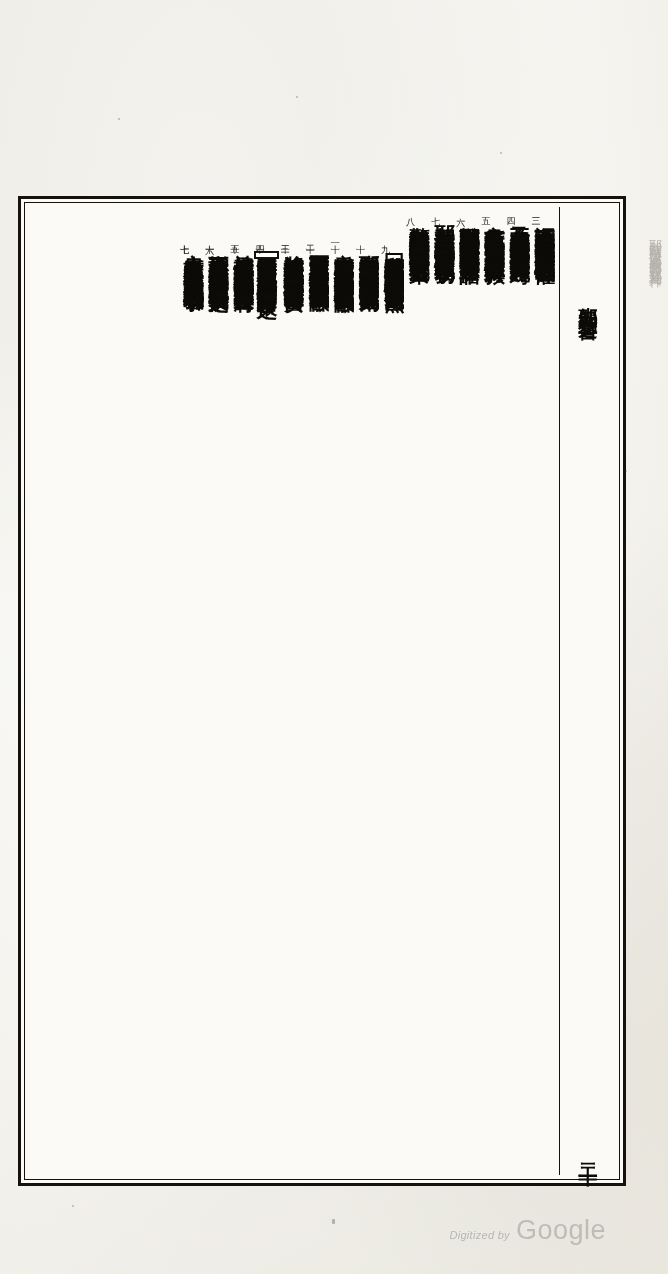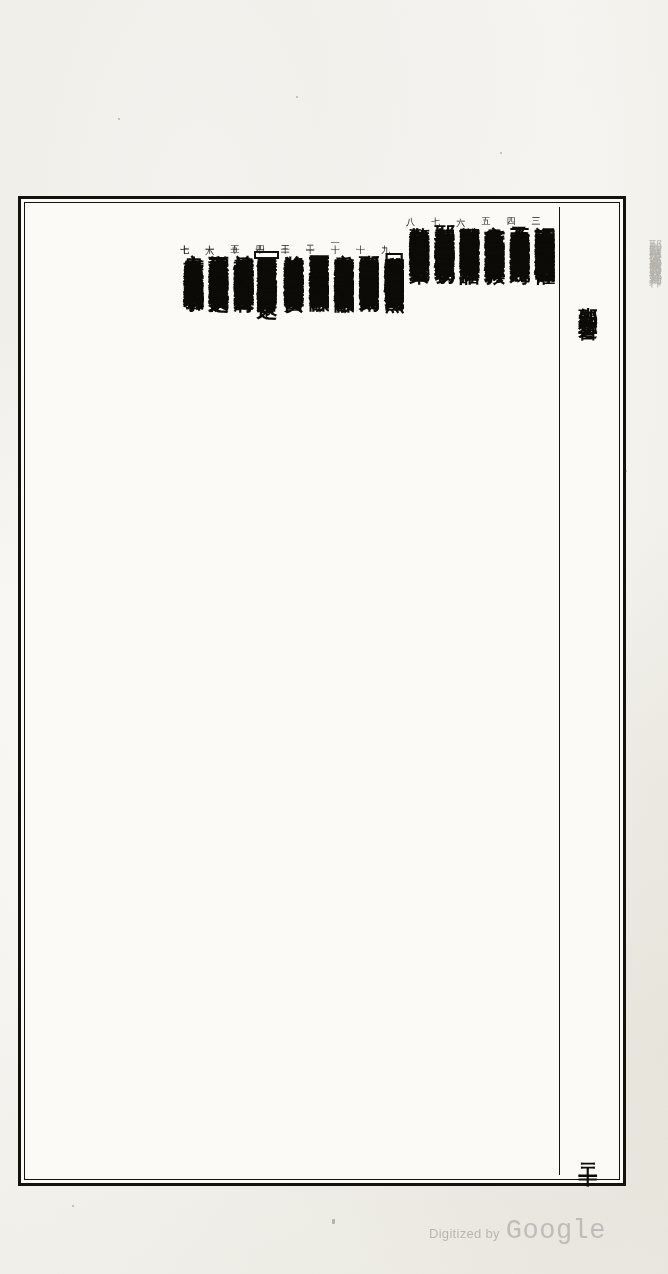--- a/index.html
+++ b/index.html
@@ -174,26 +174,27 @@
     right: 62px;
     bottom: 28px;
     display: flex;
     align-items: baseline;
     gap: 6px;
     opacity: .55;
     user-select: none;
   }
   #wm-digitized {
     font-family: "Liberation Sans", sans-serif;
-    font-size: 13px;
+    font-size: 11px;
     color: #8d8d8d;
     letter-spacing: .3px;
+    font-style: italic;
   }
   #wm-google {
-    font-family: Liberation Mono, monospace;
+    font-family: Liberation Sans, sans-serif;
     font-size: 27px;
     color: #9a9a9a;
     letter-spacing: .5px;
   }
 </style>
 </head>
 <body>
 
 <div id="page-scan">
 

